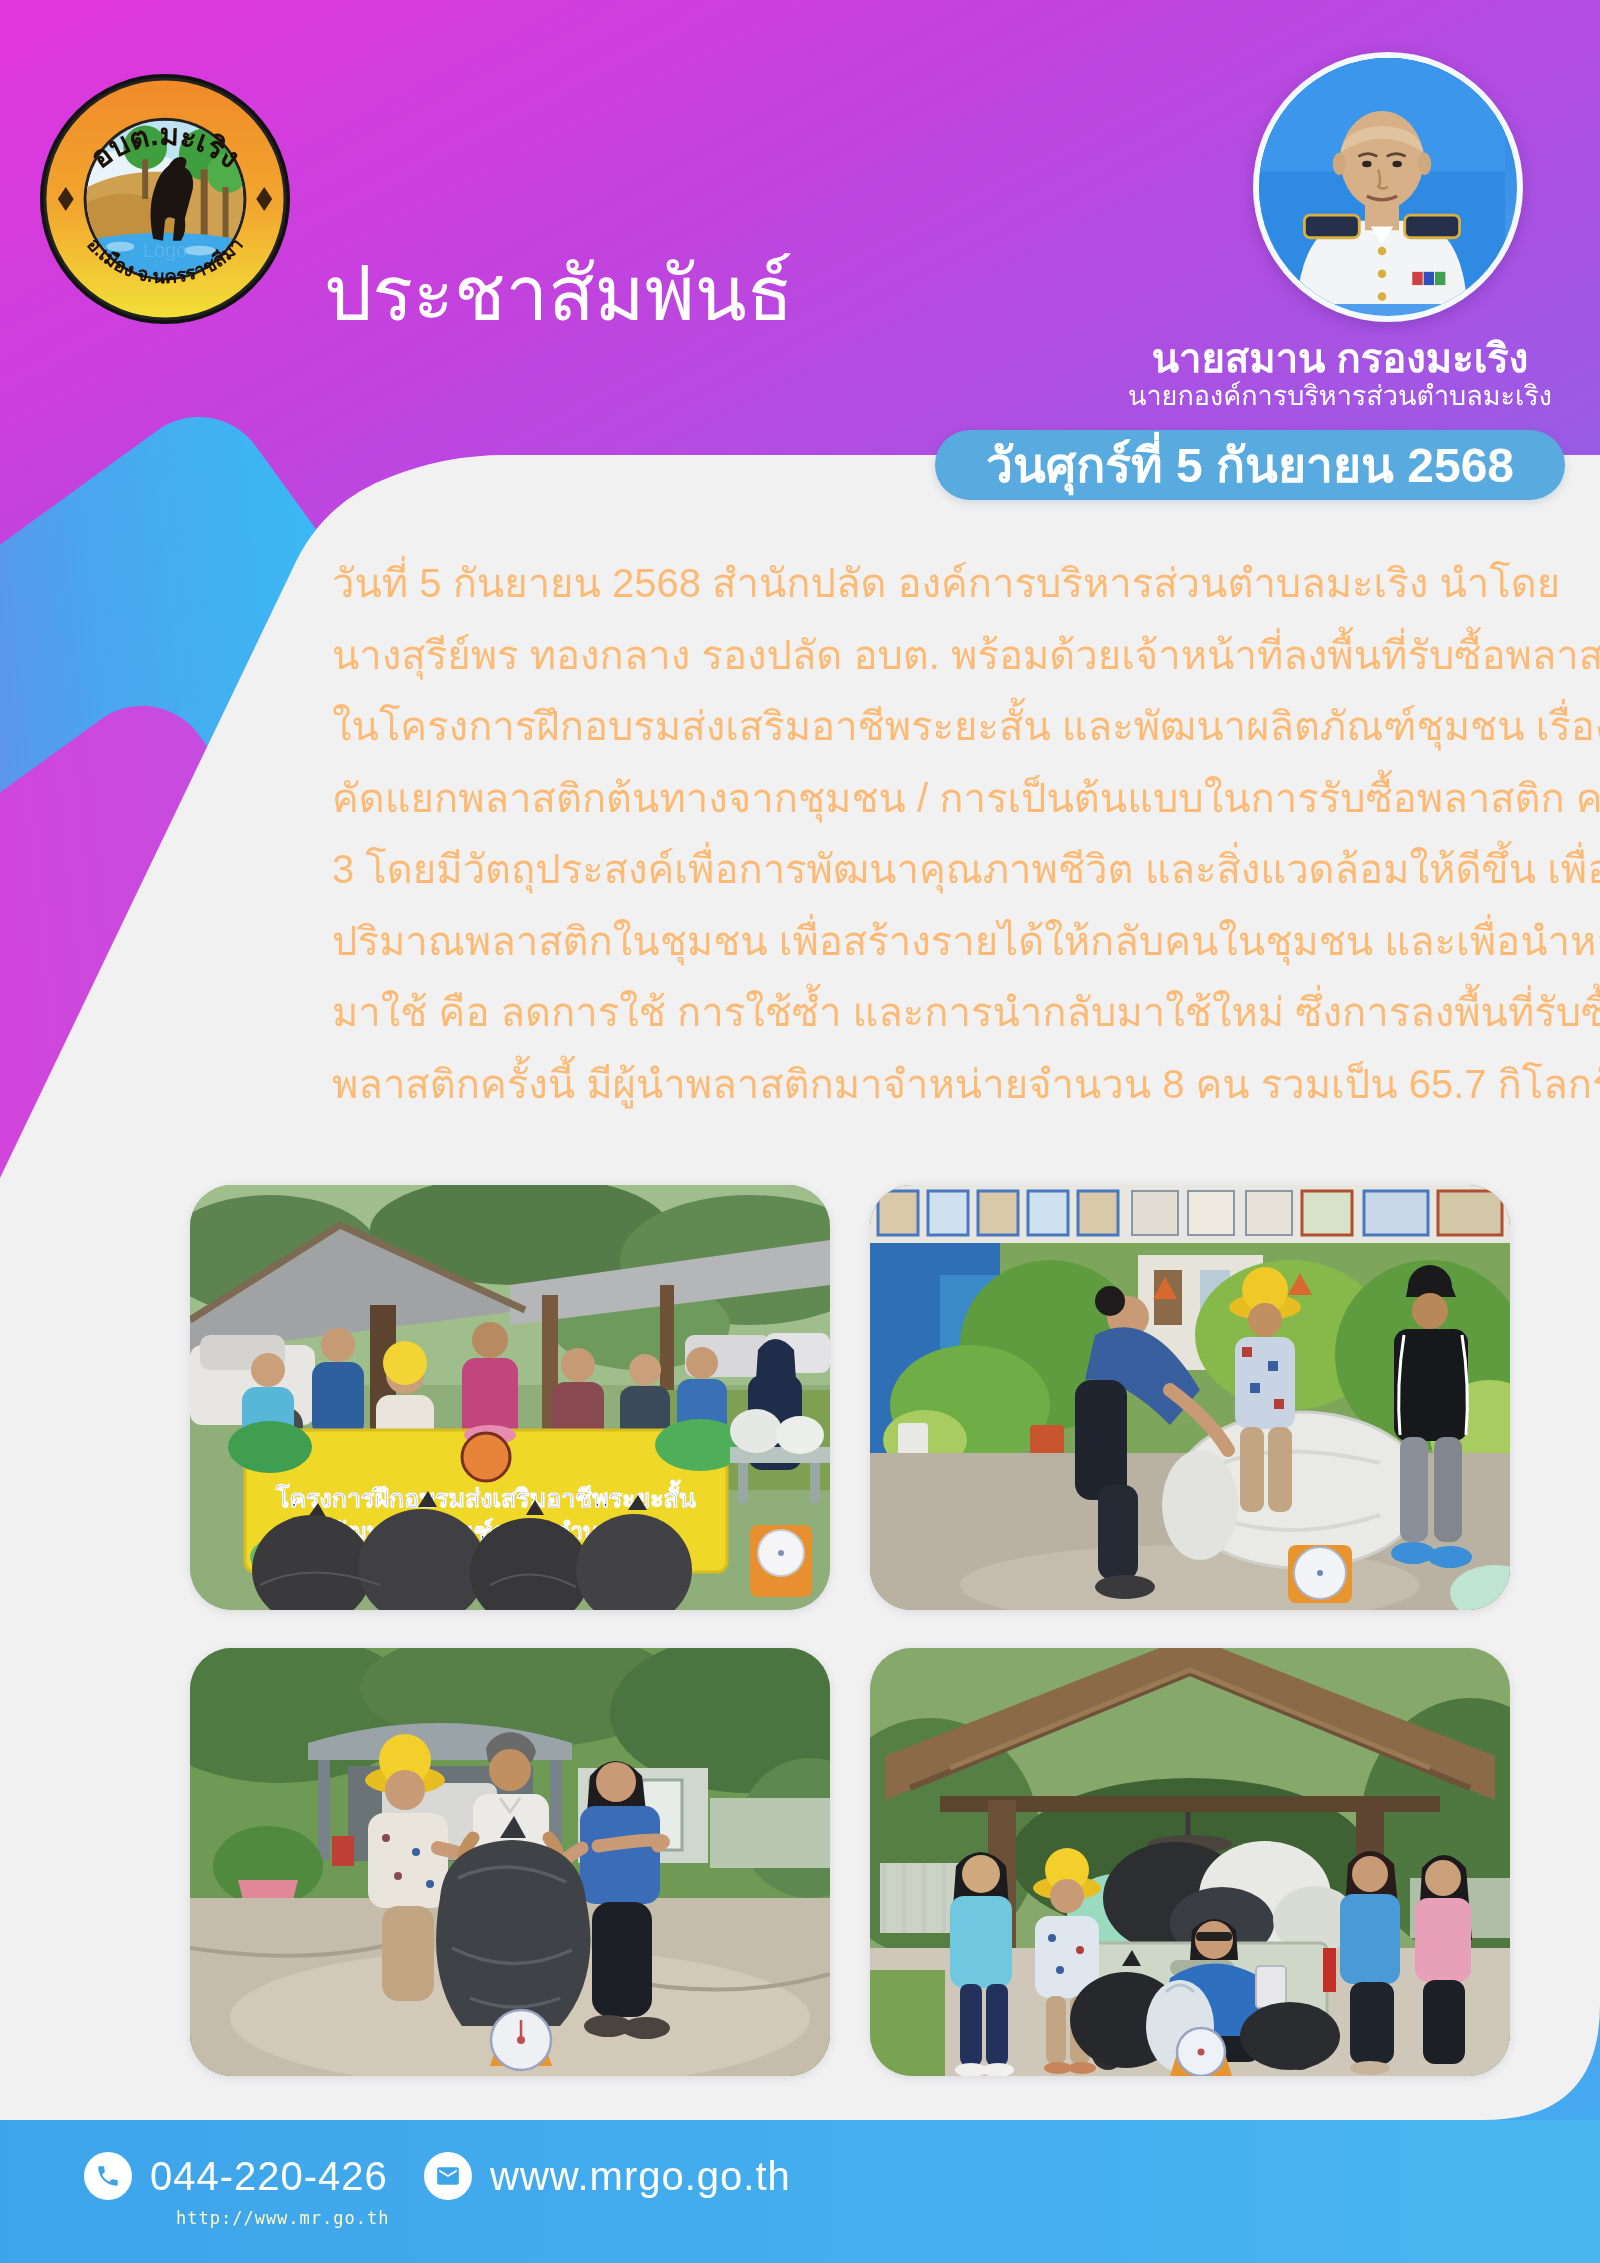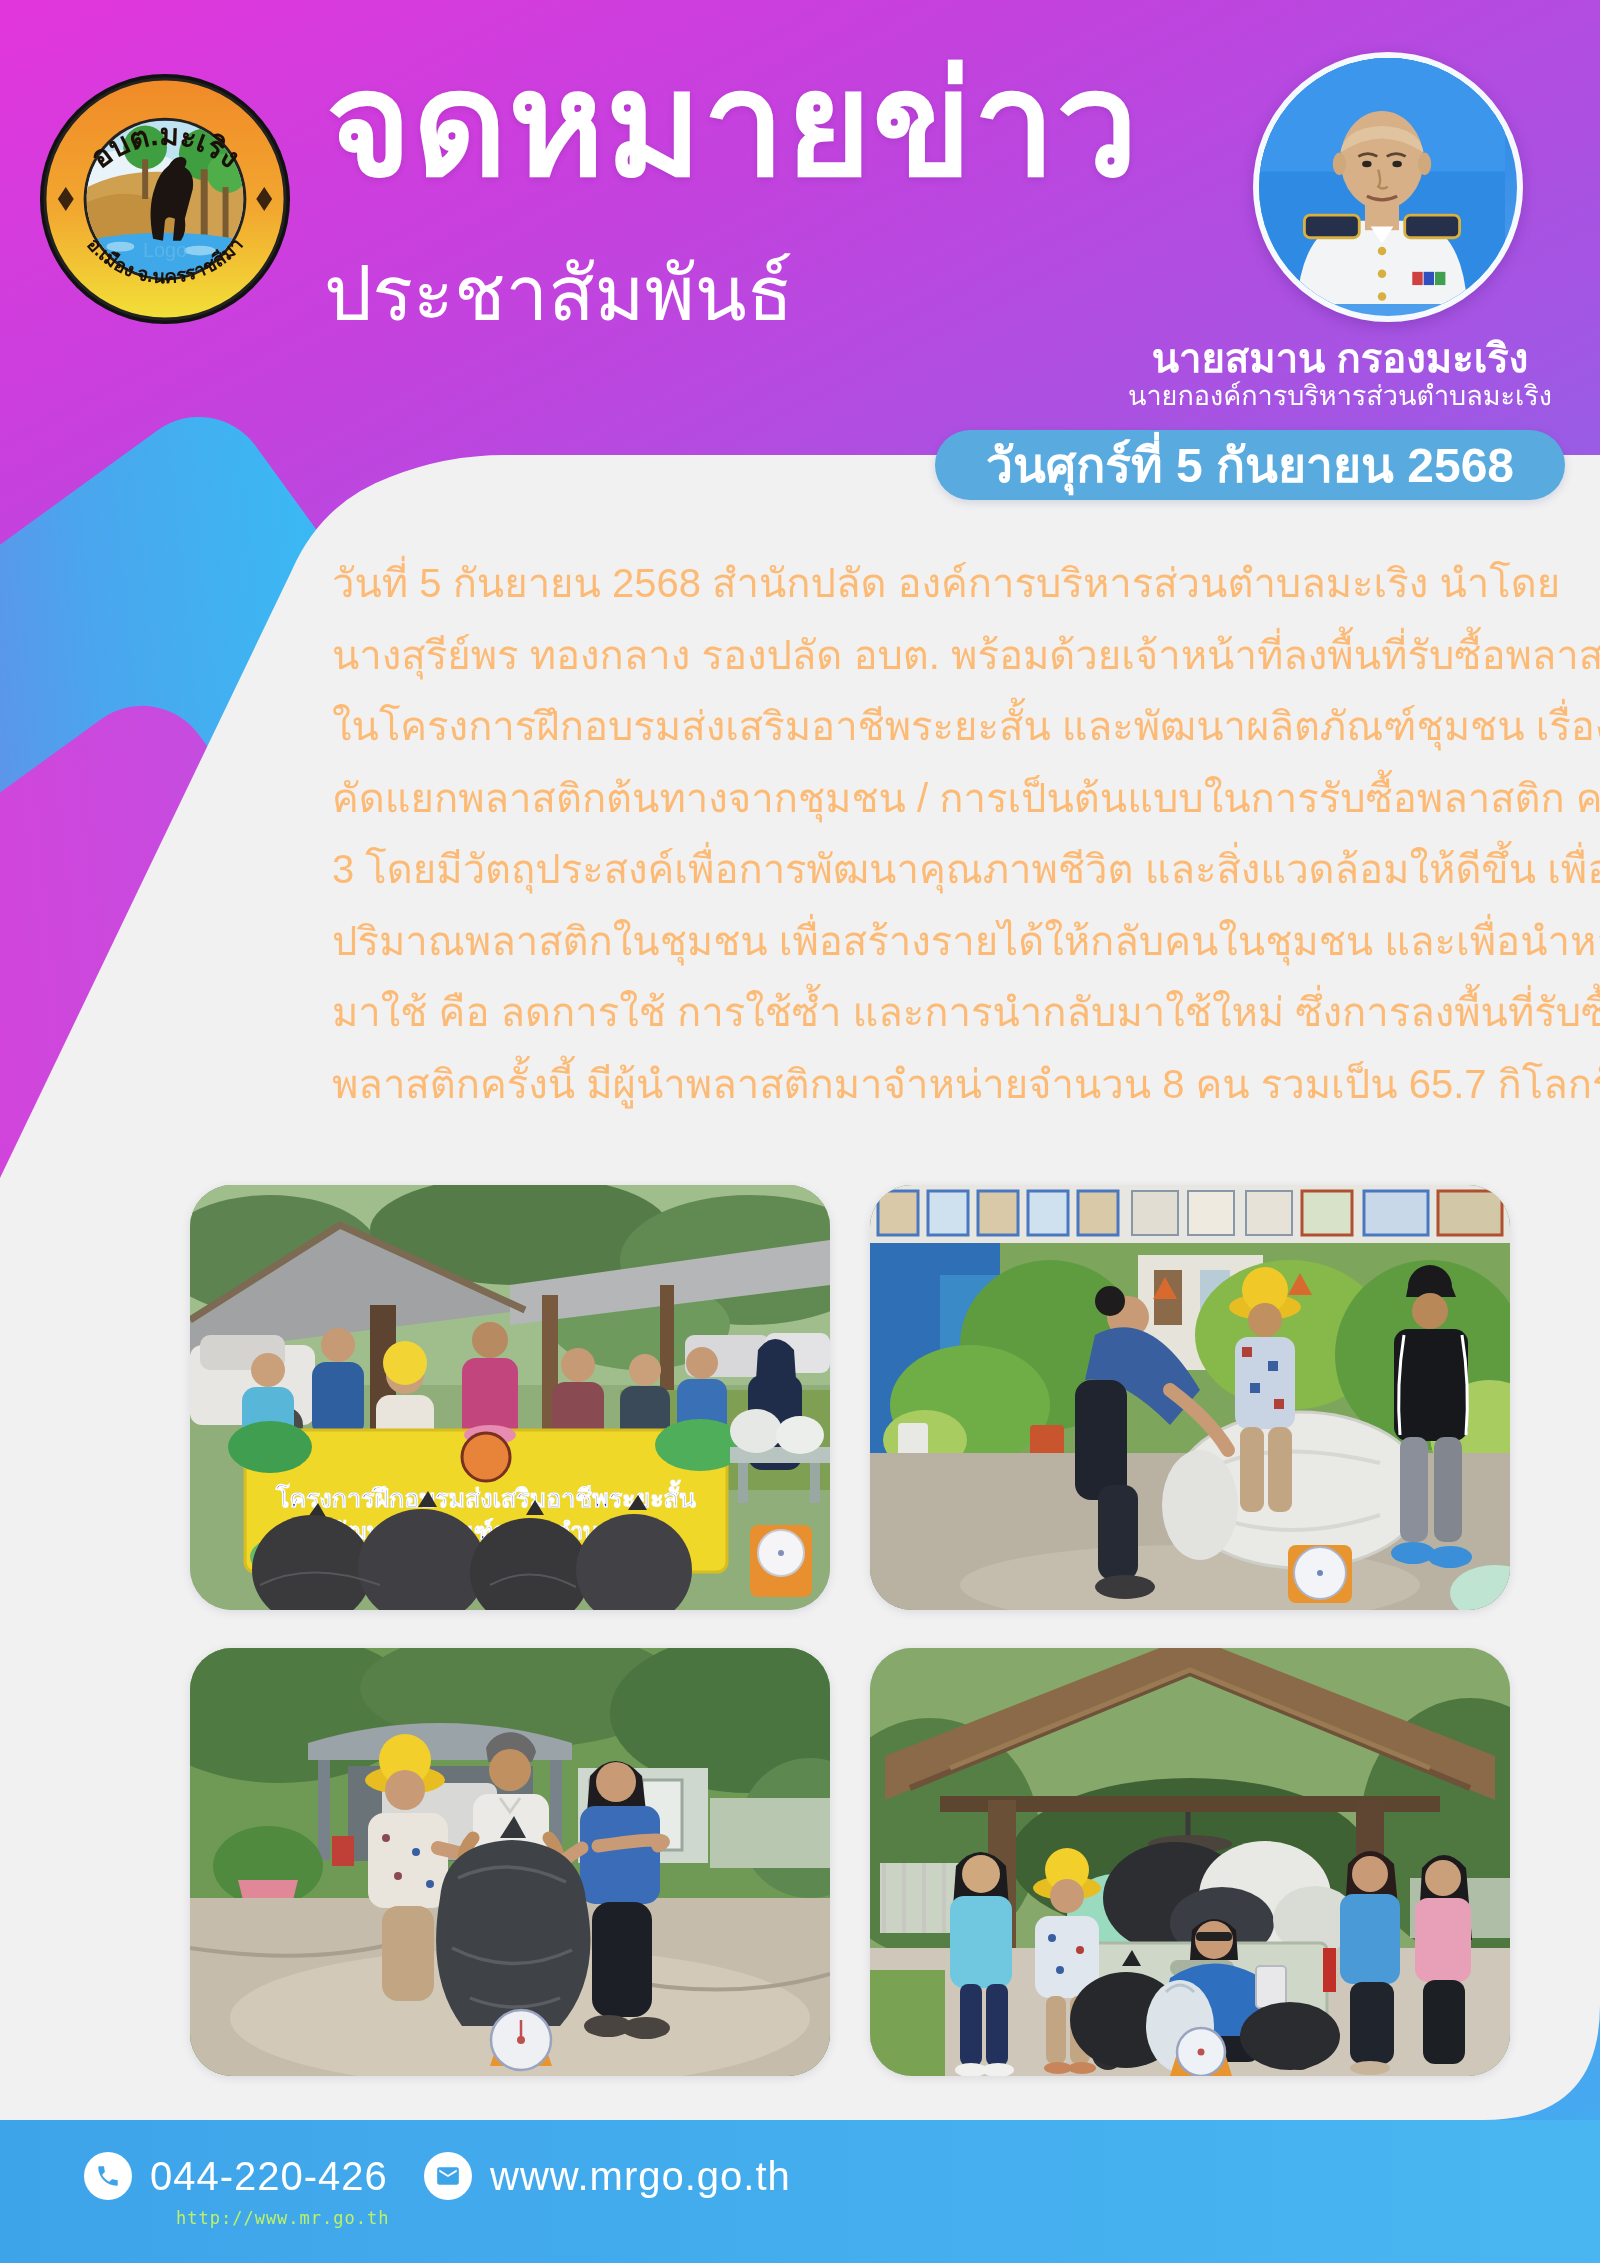--- a/index.html
+++ b/index.html
@@ -49,21 +49,21 @@
   .photo-3{left:190px;top:1648px;height:428px;}
   .photo-4{left:870px;top:1648px;height:428px;}
 
   
   .footer-item{position:absolute;display:flex;align-items:center;gap:18px;color:#fff;}
   .f-phone{left:84px;top:2152px;align-items:center;}
   .f-web{left:424px;top:2152px;}
   .footer-item .txt{font-size:40px;font-weight:500;letter-spacing:1px;}
   .icon-circle{width:48px;height:48px;border-radius:50%;background:#fff;
       display:flex;align-items:center;justify-content:center;}
-  .small-url{position:absolute;left:176px;top:2208px;color:#bef264;font-size:17px;
+  .small-url{position:absolute;left:176px;top:2208px;color:#fef9c3;font-size:17px;
       font-family:"DejaVu Sans Mono","Liberation Mono",monospace;letter-spacing:1px;}
 </style>
 </head>
 <body>
 
 <div class="page">
 
   <div class="bg"></div>
   <div class="deco deco-cyan"></div>
   <div class="deco deco-magenta"></div>
@@ -114,21 +114,20 @@
       </g>
       <text font-size="30" font-weight="bold" fill="#1a1008">
         <textPath href="#arcTop" startOffset="50%" text-anchor="middle">อบต.มะเริง</textPath>
       </text>
       <text font-size="19" font-weight="bold" fill="#1a1008">
         <textPath href="#arcBottom" startOffset="50%" text-anchor="middle">อ.เมือง จ.นครราชสีมา</textPath>
       </text>
     </svg>
   </div>
 
-  <div class="main-title">จดหมายข่าว</div>
   <div class="sub-title">ประชาสัมพันธ์</div>
 
   <div class="portrait">
     <svg width="246" height="246" viewBox="0 0 260 260">
       <rect width="260" height="260" fill="#2f8ae4"></rect>
       <rect x="0" y="0" width="260" height="120" fill="#3c96ec"></rect>
       <path d="M 40 260 Q 45 185 90 172 L 170 172 Q 215 185 220 260 Z" fill="#f2f4f6"></path>
       <rect x="48" y="166" width="58" height="24" rx="6" fill="#27304a" stroke="#d8b040" stroke-width="3"></rect>
       <rect x="154" y="166" width="58" height="24" rx="6" fill="#27304a" stroke="#d8b040" stroke-width="3"></rect>
       <rect x="112" y="148" width="36" height="34" fill="#d8b088"></rect>

